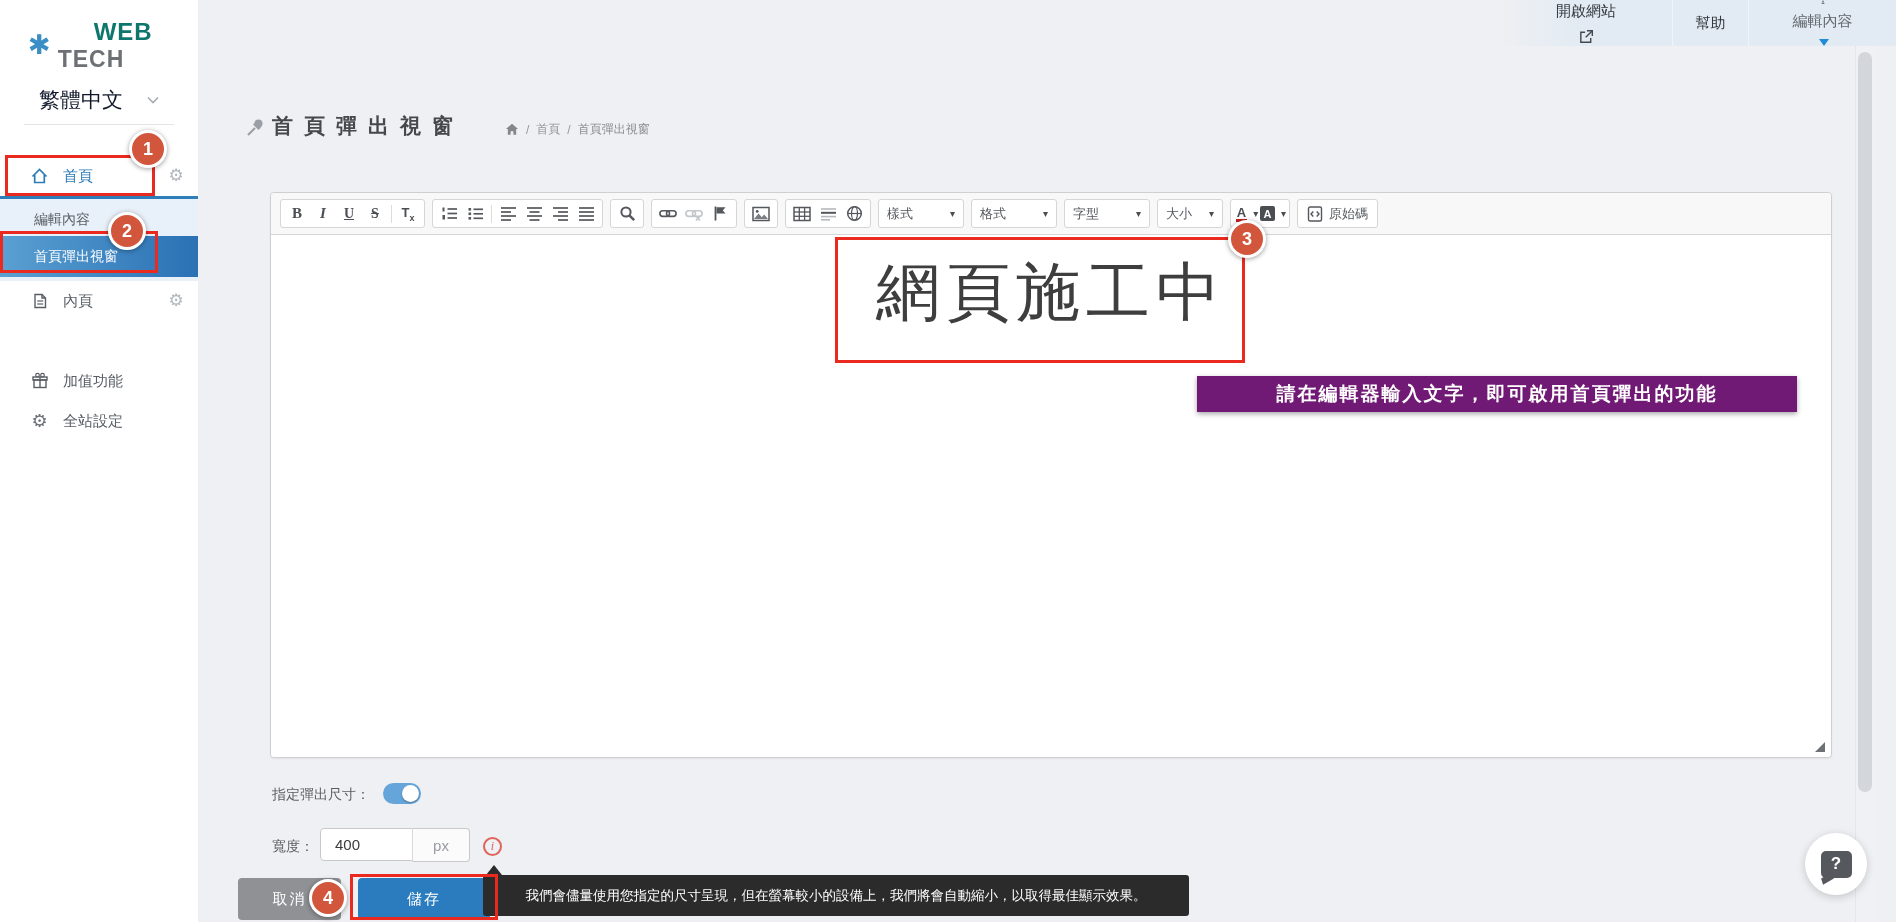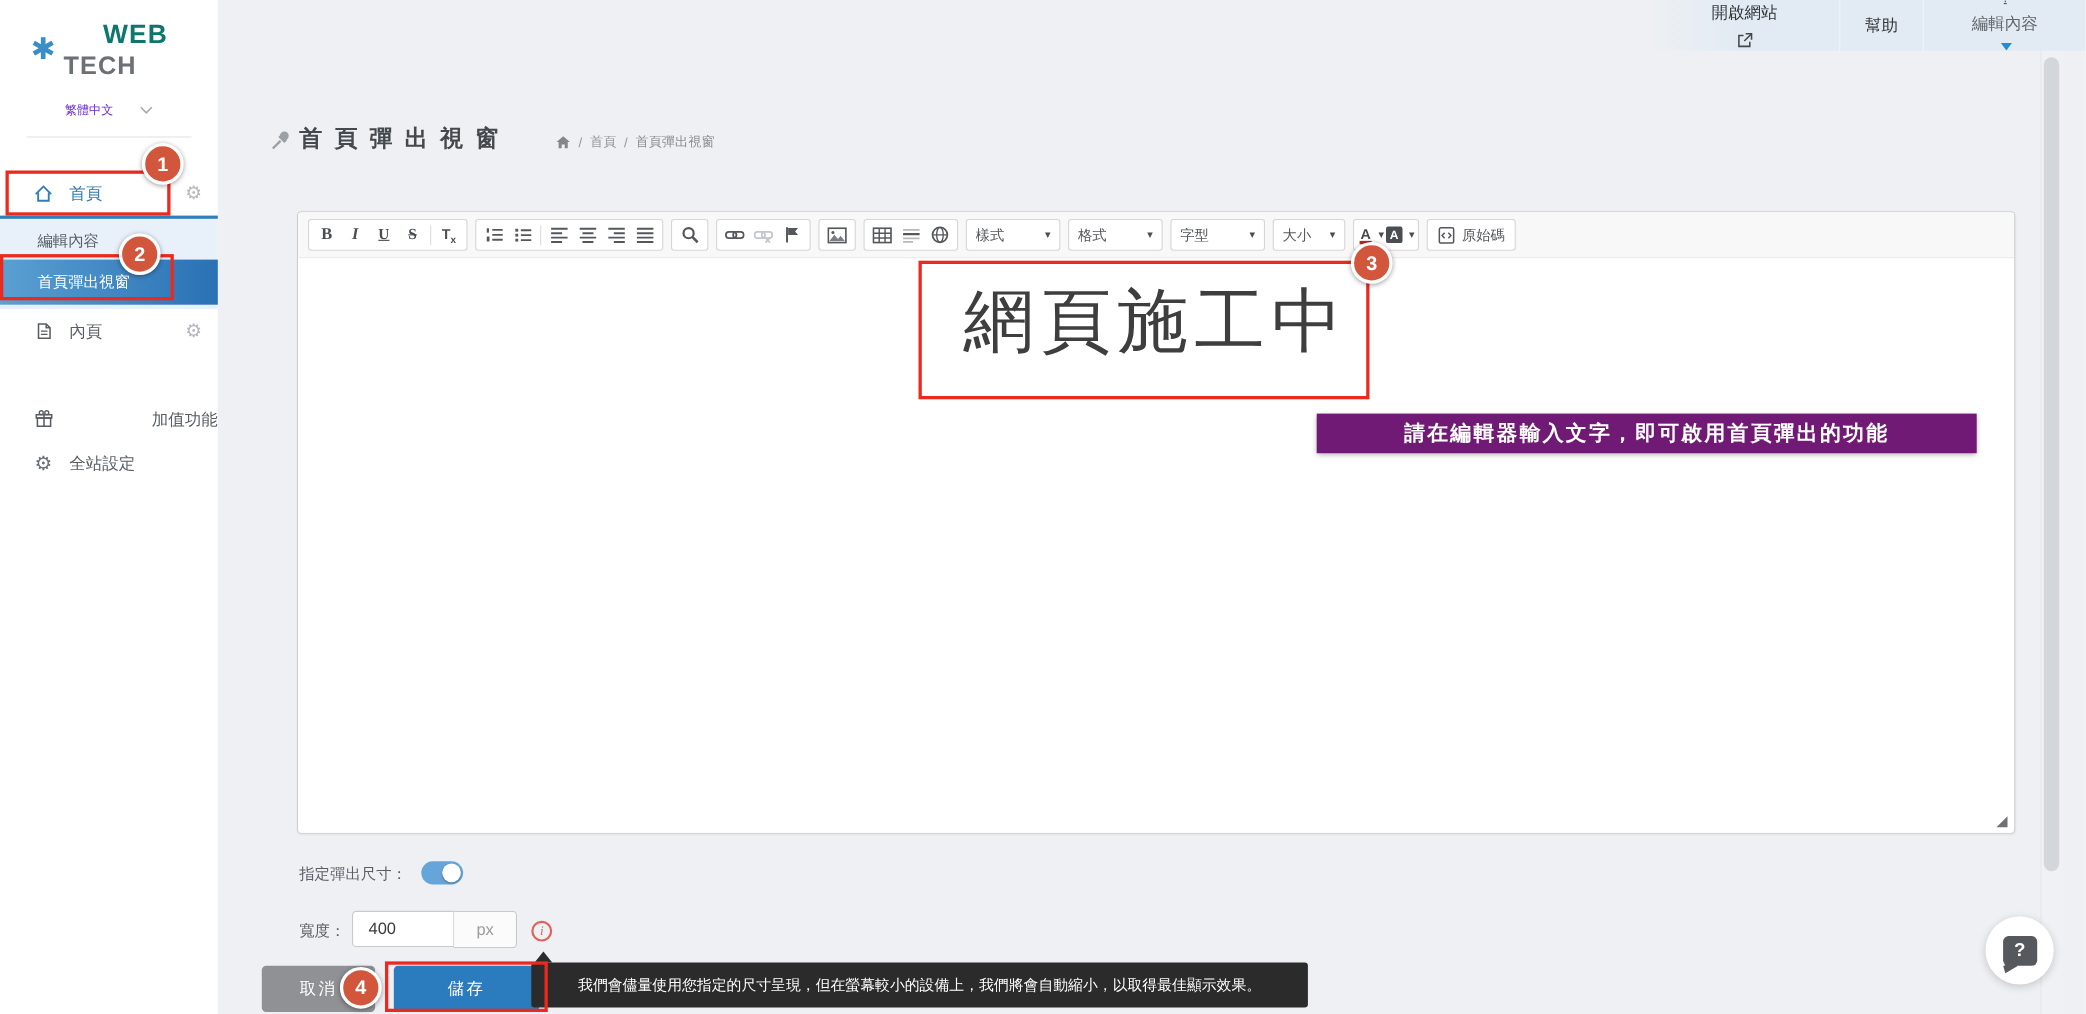--- a/index.html
+++ b/index.html
@@ -7,35 +7,35 @@
   body { font-family:"Liberation Sans","DejaVu Sans",sans-serif; background:#eef0f3; }
   .app { position:relative; width:1896px; height:922px; overflow:hidden; background:#eef0f3; }
 
   
   .sidebar { position:absolute; left:0; top:0; width:198px; height:922px; background:#fff; z-index:5; }
   .logo { position:absolute; left:28px; top:18px; display:flex; align-items:center; gap:7px; }
   .logo-mark { color:#3a8ec5; font-size:27px; font-weight:bold; line-height:1; }
   .logo-web { color:#0f766e; font-size:24px; font-weight:bold; letter-spacing:1px;margin-left:36px; }
   .logo-tech { color:#6d7074; font-size:23px; font-weight:bold; letter-spacing:1px; }
   .lang-row { position:absolute; left:0; top:86px; width:198px; height:28px; display:flex; align-items:center; justify-content:center; gap:24px; cursor:pointer; }
-  .lang-label { font-size:11px; color:#6d28d9; }
+  .lang-label { font-size:21px; color:#0f172a; }
   .lang-divider { position:absolute; left:24px; top:124px; width:150px; height:1px; background:#e3e4e6; }
   .nav-row { position:absolute; left:0; width:198px; height:40px; display:flex; align-items:center; padding-left:30px; gap:14px; font-size:15px; color:#595e64; cursor:pointer; }
   .nav-home { top:156px; color:#2e7cb8; }
   .row-gear { position:absolute; width:20px; height:20px; font-size:17px; color:#b3b7bd; line-height:20px; text-align:center; cursor:pointer; }
   .gear-1 { left:166px; top:166px; }
   .gear-2 { left:166px; top:291px; }
   .blue-line { position:absolute; left:0; top:196px; width:198px; height:3px; background:#2f7db9; }
   .submenu { position:absolute; left:0; top:199px; width:198px; height:82px; background:#e8f1f9; }
   .submenu-item { position:absolute; left:0; width:198px; display:flex; align-items:center; padding-left:34px; font-size:14px; color:#595e64; cursor:pointer; }
   .submenu-edit { top:4px; height:33px; }
   .submenu-selected { top:37px; height:41px; background:linear-gradient(90deg,#5aa0d2 0%,#2a71b5 100%); color:#fff; }
   .nav-inner { top:281px; }
   .nav-shop { top:321px; }
-  .nav-addon { top:361px;justify-content:space-between; }
+  .nav-addon { top:361px; }
   .nav-site { top:401px; }
   .nav-icon { width:19px; height:19px; display:inline-flex; align-items:center; justify-content:center; }
   .gear-glyph { font-size:18px; color:#6b7076; line-height:19px; }
 
   
   .topbar { position:absolute; left:1500px; top:0; width:396px; height:46px; display:flex; align-items:stretch; background:linear-gradient(90deg, rgba(226,235,243,0) 0px, #e2ebf3 80px); z-index:4; }
   .topbar-item { display:flex; align-items:center; justify-content:center; gap:8px; font-size:15px; color:#34383d; cursor:pointer;flex-direction:column; }
   .tb-open { width:172px; }
   .tb-help { width:76px; border-left:1px solid #eff4f8; }
   .tb-user { width:148px; border-left:1px solid #eff4f8; color:#62676d; }

